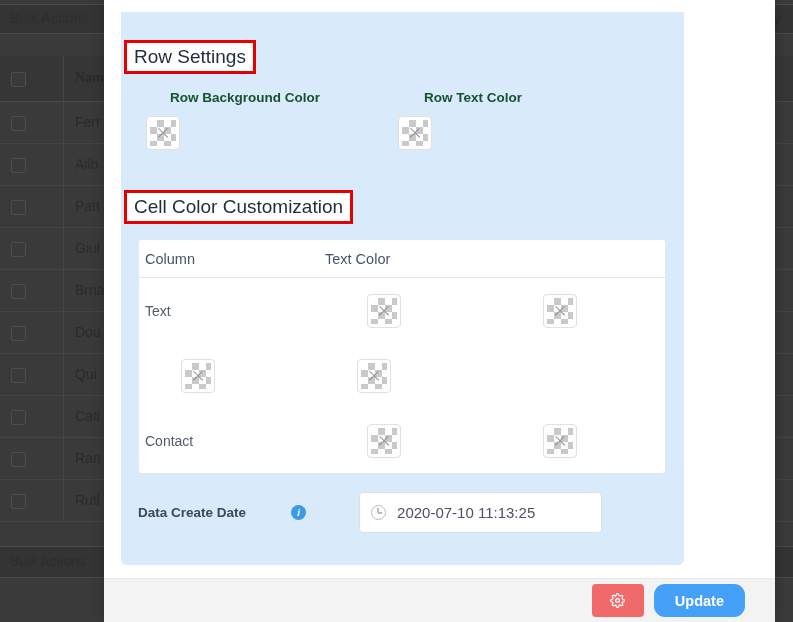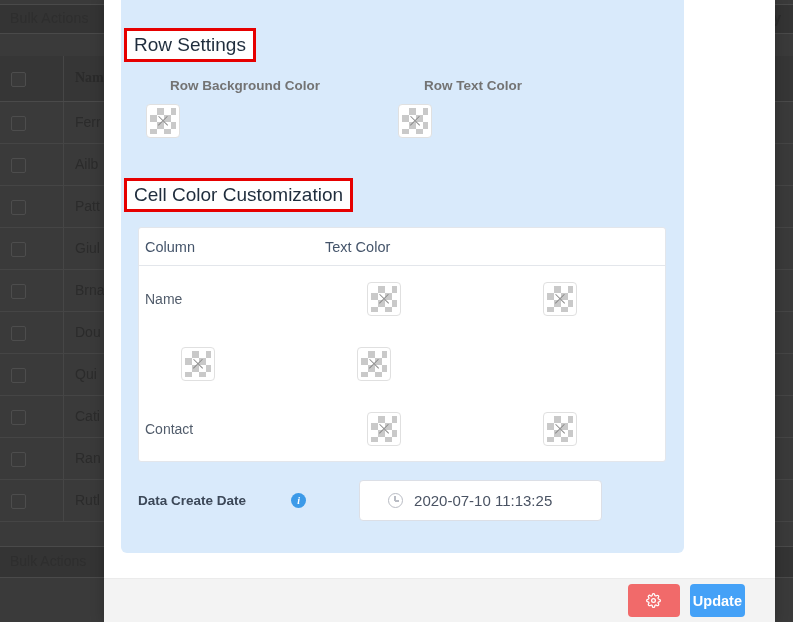--- a/index.html
+++ b/index.html
@@ -90,21 +90,21 @@
   }
   .modal-body {
     position: absolute;
     left: 0; top: 0; right: 0;
     bottom: 44px;
     background: #ffffff;
     overflow: hidden;
   }
   .panel {
     position: absolute;
-    left: 17px; top: 0;
+    left: 17px; top: 12px;
     width: 563px;
     height: 553px;
     background: #d9eafb;
     border-radius: 0 0 6px 6px;
   }
 
   
   .annot {
     position: absolute;
     border: 3px solid #e60000;
@@ -116,21 +116,21 @@
   .annot .htext {
     font-size: 19px;
     color: #1f2d3d;
     white-space: nowrap;
   }
 
   .field-label {
     position: absolute;
     font-size: 13.5px;
     font-weight: bold;
-    color: #737373;
+    color: #14532d;
     white-space: nowrap;
     padding-left: 32px;
   }
 
   
   .swatch {
     position: absolute;
     width: 34px; height: 34px;
     border: 1px solid #e0e0e0;
     border-radius: 4px;
@@ -223,21 +223,21 @@
     margin-left: 6px;
   }
   .date-input {
     margin-left: 14px;
     width: 243px; height: 41px;
     background: #fff;
     border: 1px solid #dcdfe6;
     border-radius: 4px;
     display: flex;
     align-items: center;
-    padding: 0 28px;
+    padding: 0 11px;
   }
   .clock-icon {
     width: 15px; height: 15px;
     border: 1.4px solid #b9bcc4;
     border-radius: 50%;
     position: relative;
     flex: 0 0 auto;
   }
   .clock-icon::before {
     content: ""; position: absolute;
@@ -277,25 +277,26 @@
     cursor: pointer;
     font-family: "Liberation Sans", sans-serif;
   }
   .btn-settings {
     width: 52px; height: 33px;
     background: #f16a6a;
     display: flex; align-items: center; justify-content: center;
   }
   .btn-update {
     height: 33px;
-    padding: 0 3px;
+    padding: 0 21px;
     background: #44a1f7;
     color: #fff;
     font-size: 14.5px;
     font-weight: bold;
+    border-radius: 11px;
   }
   .gear-icon { width: 15px; height: 15px; display: block; }
 </style>
 </head>
 <body>
 
 <div class="backdrop">
   <div class="bg-table">
 
     <div class="bg-toolbar">
@@ -389,21 +390,21 @@
         <span class="htext">Cell Color Customization</span>
       </div>
 
       <div class="cc-table">
         <div class="cc-head">
           <div class="cc-c1">Column</div>
           <div class="cc-c3">Text Color</div>
         </div>
 
         <div class="cc-row">
-          <div class="cc-c1">Name</div>
+          <div class="cc-c1">Text</div>
           <div class="cc-c2">
             <div class="swatch" style="left:42px;">
               <div class="chk"></div>
             </div>
           </div>
           <div class="cc-c3">
             <div class="swatch" style="left:42px;">
               <div class="chk"></div>
             </div>
           </div>

